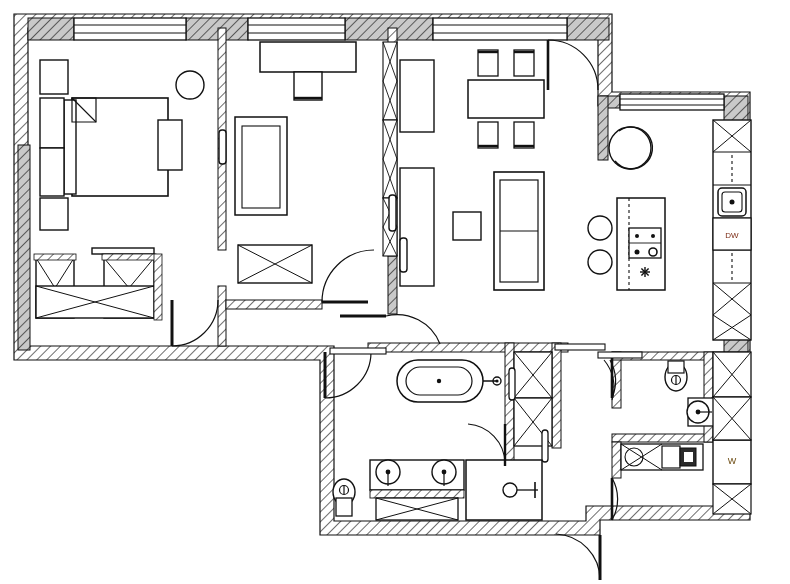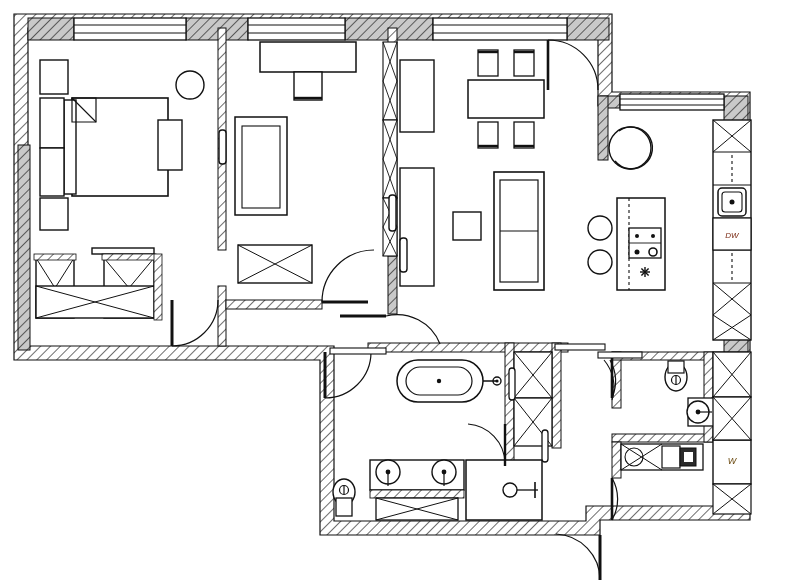--- a/index.html
+++ b/index.html
@@ -1,18 +1,18 @@
 <!DOCTYPE html>
 <html><head>
 <meta charset="utf-8">
 <title>Floor Plan</title>
 <style>
   html,body{margin:0;padding:0;background:#ffffff;}
   body{font-family:"Liberation Sans", sans-serif;}
-  #plan-root{position:relative;width:790px;height:584px;background:#ffffff;overflow:hidden;font-style:italic;}
+  #plan-root{position:relative;width:790px;height:584px;background:#ffffff;overflow:hidden;}
   #plan-svg{display:block;width:790px;height:584px;}
 </style>
 </head>
 <body>
 
 <div id="plan-root">
 <svg id="plan-svg" viewBox="0 0 790 584" xmlns="http://www.w3.org/2000/svg">
 
   <defs>
 

